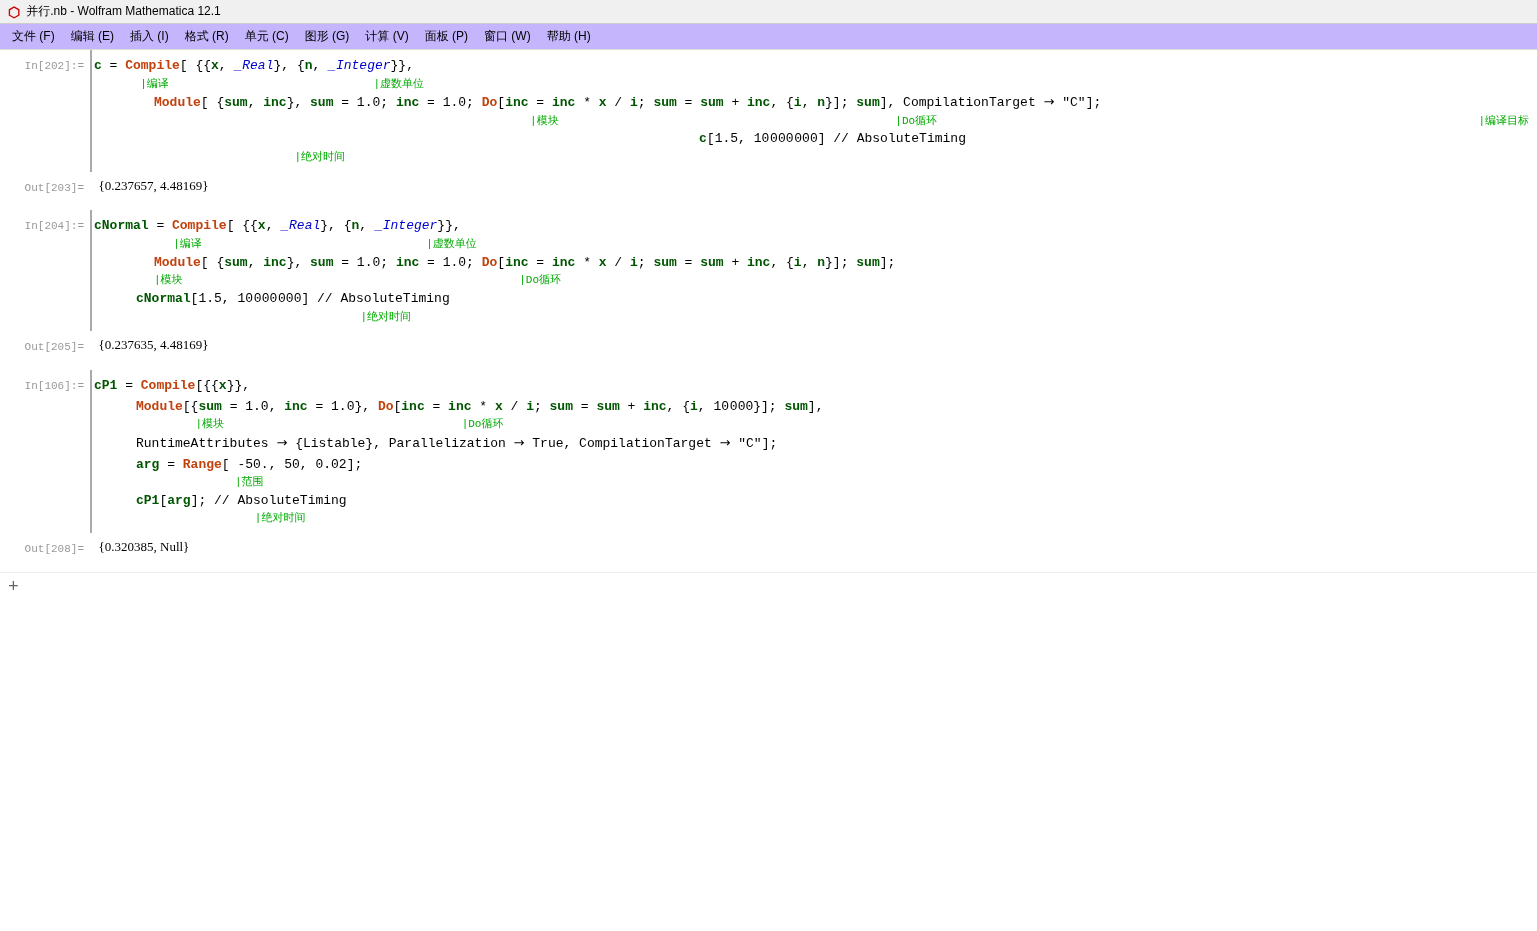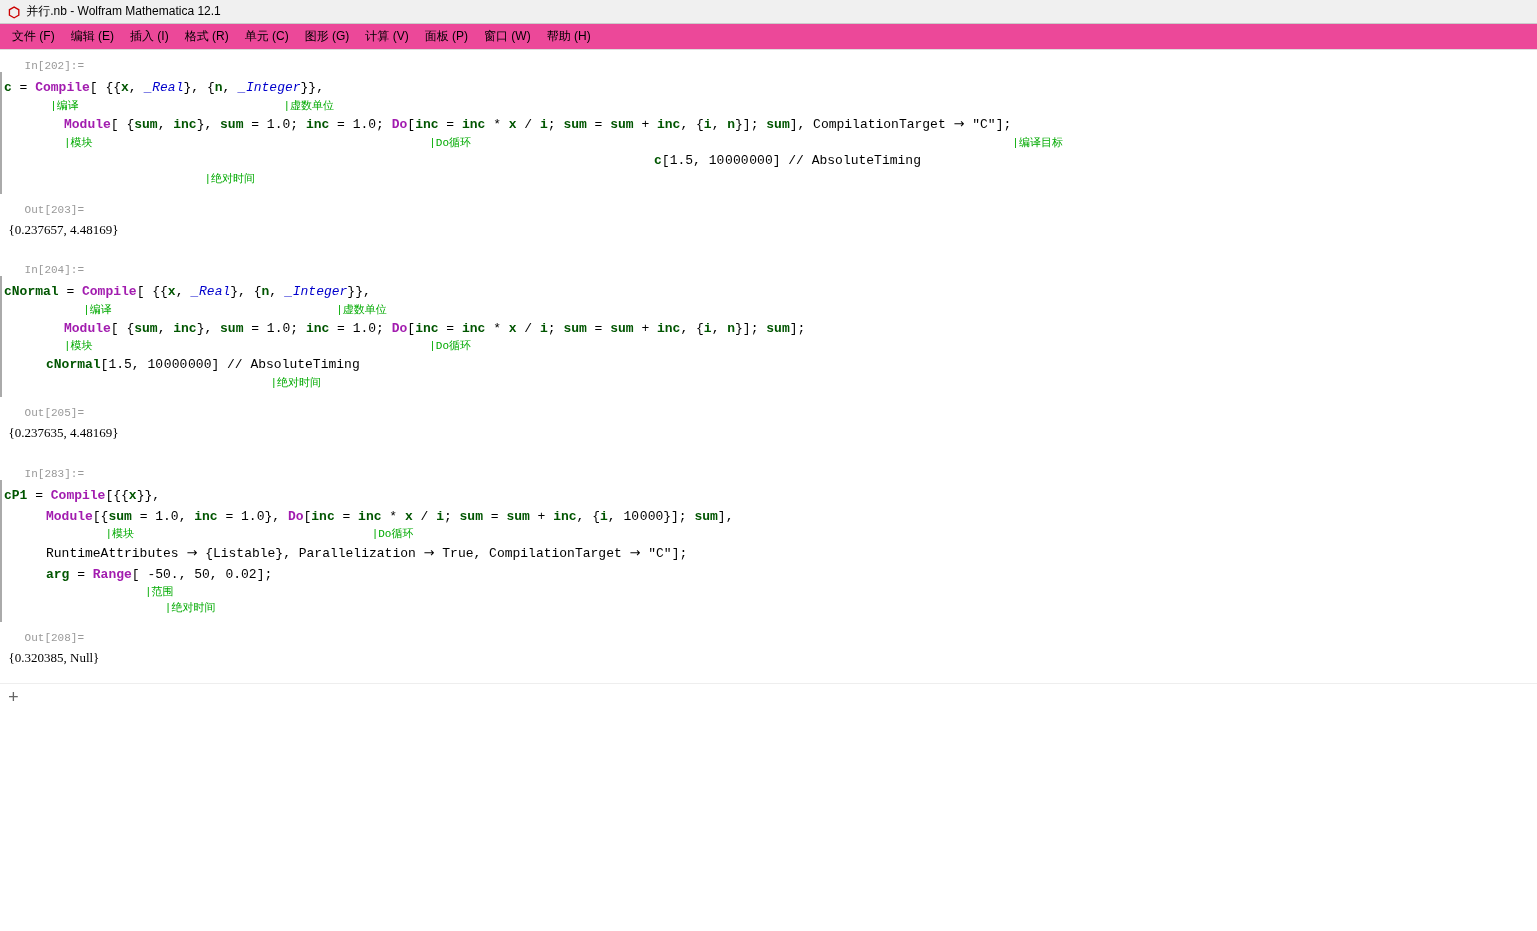--- a/index.html
+++ b/index.html
@@ -19,21 +19,21 @@
       padding: 3px 8px;
       font-size: 12px;
       font-family: "Segoe UI", Arial, sans-serif;
       display: flex;
       align-items: center;
       gap: 6px;
       height: 24px;
     }
     
     #menu-bar {
-      background: #ec4899;
+      background: #c4b5fd;
       border-bottom: 1px solid #ddd;
       padding: 2px 4px;
       font-size: 12px;
       font-family: "Segoe UI", Arial, sans-serif;
       display: flex;
       align-items: center;
       gap: 0;
       height: 26px;
     }
     #menu-bar span {
@@ -43,21 +43,21 @@
     }
     
     #notebook {
       background: #ffffff;
       padding: 0;
       overflow-y: auto;
     }
     
     .cell-group {
       display: flex;
-      flex-direction: column;
+      flex-direction: row;
       align-items: stretch;
       border-bottom: none;
       position: relative;
     }
     .cell-label {
       width: 90px;
       min-width: 90px;
       font-size: 11px;
       color: #888;
       text-align: right;
@@ -92,21 +92,21 @@
       padding-left: 0;
       display: block;
     }
     
     .out-content {
       flex: 1;
       padding: 4px 8px 4px 2px;
       font-family: Liberation Serif, serif;
     }
     
-    .kw-black { color: #a21caf; font-weight: bold; }
+    .kw-black { color: #c2410c; font-weight: bold; }
     .kw-blue { color: #0000cc; font-style: italic; }
     .kw-darkgreen { color: #005500; font-weight: bold; }
     .kw-normal { color: #000000; }
     .arrow { font-family: "Segoe UI Symbol", "DejaVu Sans", Arial, sans-serif; }
     
     #add-cell-bar {
       height: 30px;
       display: flex;
       align-items: center;
       padding: 4px 8px;
@@ -140,21 +140,21 @@
   </div>
 
 <div id="notebook">
 
   <div class="cell-group">
     <div class="cell-label in-label">In[202]:=</div>
     <div class="cell-content in-cell">
       <div class="code-line"><span class="kw-darkgreen">c</span><span class="kw-normal"> = </span><span class="kw-black">Compile</span><span class="kw-normal">[ {{</span><span class="kw-darkgreen">x</span><span class="kw-normal">, </span><span class="kw-blue">_Real</span><span class="kw-normal">}, {</span><span class="kw-darkgreen">n</span><span class="kw-normal">, </span><span class="kw-blue">_Integer</span><span class="kw-normal">}},</span></div>
       <div class="annot-line">       |编译                               |虚数单位</div>
       <div class="code-line" style="padding-left:60px;"><span class="kw-black">Module</span><span class="kw-normal">[ {</span><span class="kw-darkgreen">sum</span><span class="kw-normal">, </span><span class="kw-darkgreen">inc</span><span class="kw-normal">}, </span><span class="kw-darkgreen">sum</span><span class="kw-normal"> = 1.0; </span><span class="kw-darkgreen">inc</span><span class="kw-normal"> = 1.0; </span><span class="kw-black">Do</span><span class="kw-normal">[</span><span class="kw-darkgreen">inc</span><span class="kw-normal"> = </span><span class="kw-darkgreen">inc</span><span class="kw-normal"> * </span><span class="kw-darkgreen">x</span><span class="kw-normal"> / </span><span class="kw-darkgreen">i</span><span class="kw-normal">; </span><span class="kw-darkgreen">sum</span><span class="kw-normal"> = </span><span class="kw-darkgreen">sum</span><span class="kw-normal"> + </span><span class="kw-darkgreen">inc</span><span class="kw-normal">, {</span><span class="kw-darkgreen">i</span><span class="kw-normal">, </span><span class="kw-darkgreen">n</span><span class="kw-normal">}]; </span><span class="kw-darkgreen">sum</span><span class="kw-normal">], CompilationTarget </span><span class="arrow">→</span><span class="kw-normal"> "C"];</span></div>
-      <div class="annot-line" style="padding-left:60px;">|模块                                                   |Do循环                                                                                  |编译目标</div>
+      <div class="annot-line" style="padding-left:60px;text-align:right;">|模块                                                   |Do循环                                                                                  |编译目标</div>
       <div class="code-line" style="padding-left:42px;text-align:center;"><span class="kw-darkgreen">c</span><span class="kw-normal">[1.5, 10 000 000] // AbsoluteTiming</span></div>
       <div class="annot-line" style="padding-left:42px;">                        |绝对时间</div>
     </div>
   </div>
 
   <div class="cell-group">
     <div class="cell-label out-label">Out[203]=</div>
     <div class="out-content">
       <div class="code-line">&nbsp;&nbsp;{0.237657, 4.48169}</div>
     </div>
@@ -177,28 +177,29 @@
   <div class="cell-group">
     <div class="cell-label out-label">Out[205]=</div>
     <div class="out-content">
       <div class="code-line">&nbsp;&nbsp;{0.237635, 4.48169}</div>
     </div>
   </div>
 
   <div style="height:10px;"></div>
 
   <div class="cell-group">
-    <div class="cell-label in-label">In[283]:=</div>
+    <div class="cell-label in-label">In[106]:=</div>
     <div class="cell-content in-cell">
       <div class="code-line"><span class="kw-darkgreen">cP1</span><span class="kw-normal"> = </span><span class="kw-black">Compile</span><span class="kw-normal">[{{</span><span class="kw-darkgreen">x</span><span class="kw-normal">}},</span></div>
       <div class="code-line" style="padding-left:42px;"><span class="kw-black">Module</span><span class="kw-normal">[{</span><span class="kw-darkgreen">sum</span><span class="kw-normal"> = 1.0, </span><span class="kw-darkgreen">inc</span><span class="kw-normal"> = 1.0}, </span><span class="kw-black">Do</span><span class="kw-normal">[</span><span class="kw-darkgreen">inc</span><span class="kw-normal"> = </span><span class="kw-darkgreen">inc</span><span class="kw-normal"> * </span><span class="kw-darkgreen">x</span><span class="kw-normal"> / </span><span class="kw-darkgreen">i</span><span class="kw-normal">; </span><span class="kw-darkgreen">sum</span><span class="kw-normal"> = </span><span class="kw-darkgreen">sum</span><span class="kw-normal"> + </span><span class="kw-darkgreen">inc</span><span class="kw-normal">, {</span><span class="kw-darkgreen">i</span><span class="kw-normal">, 10 000}]; </span><span class="kw-darkgreen">sum</span><span class="kw-normal">],</span></div>
       <div class="annot-line" style="padding-left:42px;">         |模块                                    |Do循环</div>
       <div class="code-line" style="padding-left:42px;"><span class="kw-normal">RuntimeAttributes </span><span class="arrow">→</span><span class="kw-normal"> {Listable}, Parallelization </span><span class="arrow">→</span><span class="kw-normal"> True, CompilationTarget </span><span class="arrow">→</span><span class="kw-normal"> "C"];</span></div>
       <div class="code-line" style="padding-left:42px;"><span class="kw-darkgreen">arg</span><span class="kw-normal"> = </span><span class="kw-black">Range</span><span class="kw-normal">[ -50., 50, 0.02];</span></div>
       <div class="annot-line" style="padding-left:42px;">               |范围</div>
+      <div class="code-line" style="padding-left:42px;"><span class="kw-darkgreen">cP1</span><span class="kw-normal">[</span><span class="kw-darkgreen">arg</span><span class="kw-normal">]; // AbsoluteTiming</span></div>
       <div class="annot-line" style="padding-left:42px;">                  |绝对时间</div>
     </div>
   </div>
 
   <div class="cell-group">
     <div class="cell-label out-label">Out[208]=</div>
     <div class="out-content">
       <div class="code-line">&nbsp;&nbsp;{0.320385, Null}</div>
     </div>
   </div>

